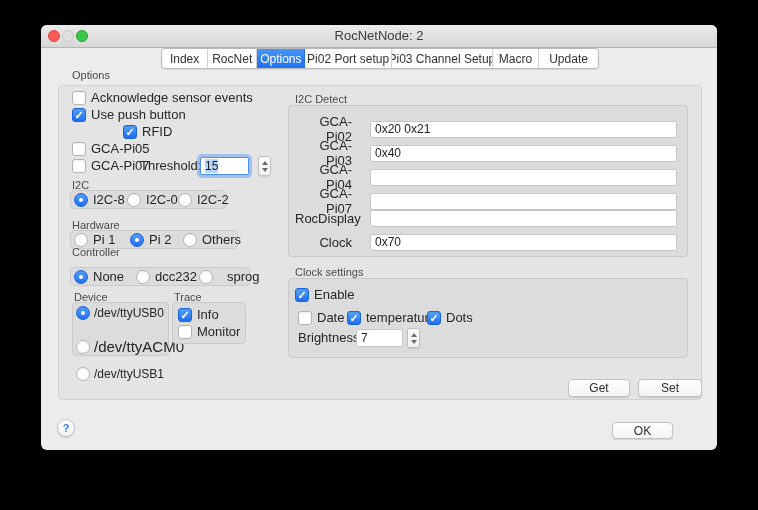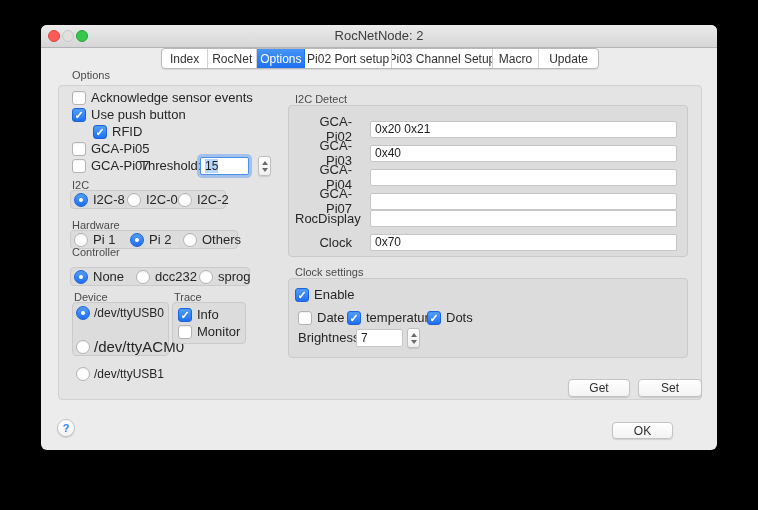--- a/index.html
+++ b/index.html
@@ -133,21 +133,21 @@
   <div class="box" style="left:17px;top:60px;width:644px;height:315px;"></div>
 
   <div class="row" style="left:31px;top:66px;">
     <span class="cb"></span>
     <span class="cb-label">Acknowledge sensor events</span>
   </div>
   <div class="row" style="left:31px;top:83px;">
     <span class="cb checked"></span>
     <span class="cb-label">Use push button</span>
   </div>
-  <div class="row" style="left:16px;top:100px;padding-left:36px;">
+  <div class="row" style="left:46px;top:100px;padding-left:36px;">
     <span class="cb checked"></span>
     <span class="cb-label">RFID</span>
   </div>
   <div class="row" style="left:31px;top:117px;">
     <span class="cb"></span>
     <span class="cb-label">GCA-Pi05</span>
   </div>
   <div class="row" style="left:31px;top:134px;">
     <span class="cb"></span>
     <span class="cb-label">GCA-Pi07</span>
@@ -196,21 +196,21 @@
   <div class="grouplabel" style="left:31px;top:221px;">Controller</div>
   <div class="innerbox" style="left:29px;top:242px;width:180px;height:19px;"></div>
   <div class="row" style="left:33px;top:245px;">
     <span class="radio checked"></span>
     <span class="radio-label">None</span>
   </div>
   <div class="row" style="left:95px;top:245px;">
     <span class="radio"></span>
     <span class="radio-label">dcc232</span>
   </div>
-  <div class="row" style="left:158px;top:245px;">
+  <div class="row" style="left:158px;top:245px;gap:9px;">
     <span class="radio"></span>
     <span class="radio-label">sprog</span>
   </div>
 
   <div class="grouplabel" style="left:33px;top:266px;">Device</div>
   <div class="innerbox" style="left:31px;top:277px;width:97px;height:54px;"></div>
   <div class="row" style="left:35px;top:281px;font-size:12px;">
     <span class="radio checked"></span>
     <span class="radio-label" style="margin-left:4px;">/dev/ttyUSB0</span>
   </div>

